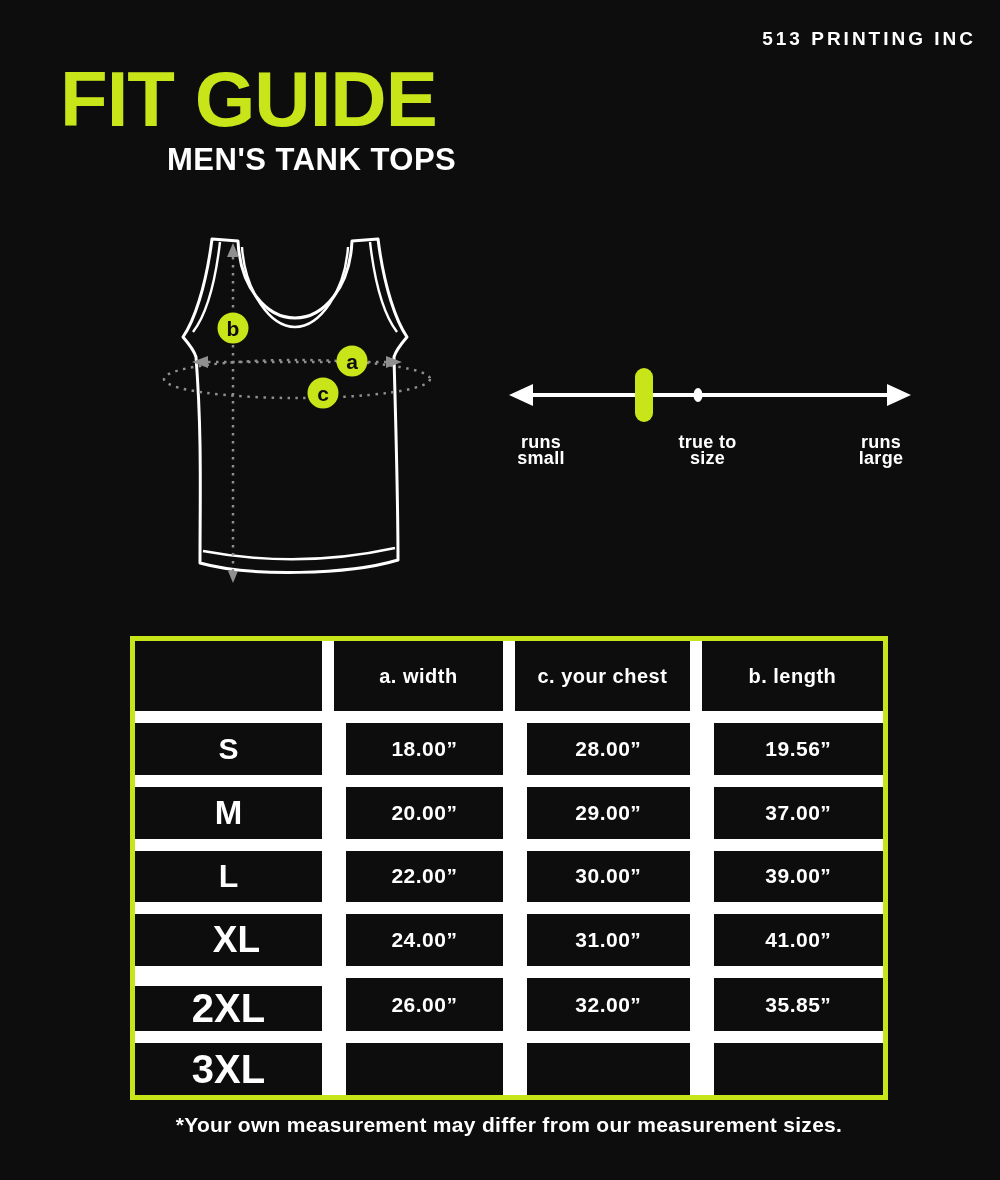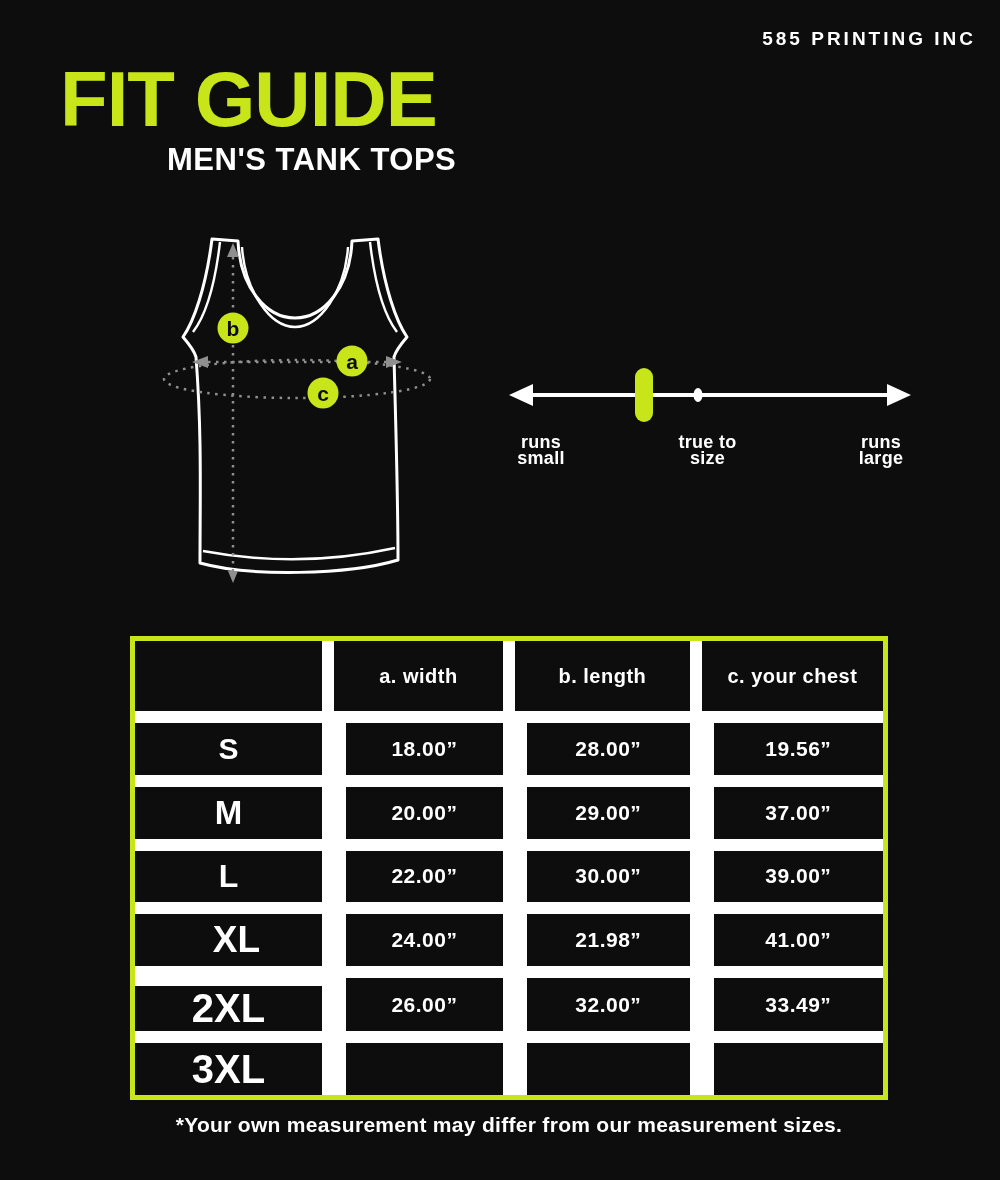--- a/index.html
+++ b/index.html
@@ -112,21 +112,21 @@
   svg text{
     font-family:"Liberation Sans", sans-serif;
     font-weight:bold;
   }
 </style>
 </head>
 <body>
 
 <div class="page">
 
-  <div class="brand">585 PRINTING INC</div>
+  <div class="brand">513 PRINTING INC</div>
 
   <h1 class="title">FIT GUIDE</h1>
   <div class="subtitle">MEN'S TANK TOPS</div>
 
   <svg class="tank-svg" viewBox="0 0 310 378" xmlns="http://www.w3.org/2000/svg">
 
     <path d="M62,24 L88,26
          C90,72 116,103 145,103
          C174,103 200,72 202,26
          L228,24
@@ -186,47 +186,47 @@
     <span>size</span>
   </div>
   <div class="scale-label lbl-large">
     <span>runs</span>
     <span>large</span>
   </div>
 
   <div class="size-table">
     <div class="cell th"></div>
     <div class="cell th">a. width</div>
+    <div class="cell th">c. your chest</div>
     <div class="cell th">b. length</div>
-    <div class="cell th">c. your chest</div>
 
     <div class="cell size-s">S</div>
     <div class="cell val">18.00”</div>
     <div class="cell val">28.00”</div>
     <div class="cell val">19.56”</div>
 
     <div class="cell size-m">M</div>
     <div class="cell val">20.00”</div>
     <div class="cell val">29.00”</div>
     <div class="cell val">37.00”</div>
 
     <div class="cell size-l">L</div>
     <div class="cell val">22.00”</div>
     <div class="cell val">30.00”</div>
     <div class="cell val">39.00”</div>
 
     <div class="cell size-xl">XL</div>
     <div class="cell val">24.00”</div>
-    <div class="cell val">21.98”</div>
+    <div class="cell val">31.00”</div>
     <div class="cell val">41.00”</div>
 
     <div class="cell size-2xl">2XL</div>
     <div class="cell val">26.00”</div>
     <div class="cell val">32.00”</div>
-    <div class="cell val">33.49”</div>
+    <div class="cell val">35.85”</div>
 
     <div class="cell size-3xl">3XL</div>
     <div class="cell val"></div>
     <div class="cell val"></div>
     <div class="cell val"></div>
   </div>
 
   <div class="footnote">*Your own measurement may differ from our measurement sizes.</div>
 
 </div>

